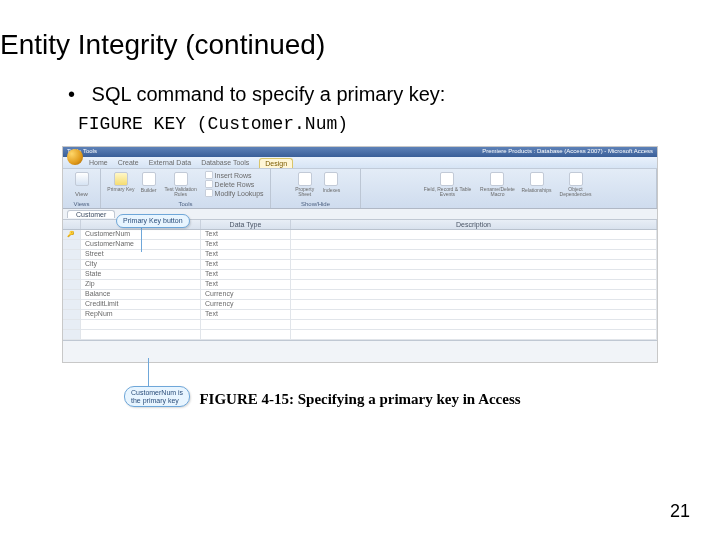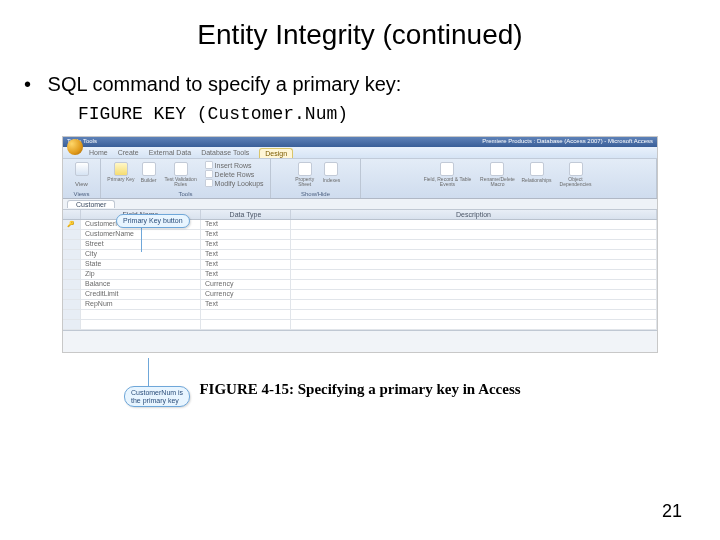--- a/index.html
+++ b/index.html
@@ -6,29 +6,28 @@
   body {
     margin: 0;
     width: 720px;
     height: 540px;
     background: #fff;
     font-family: Arial, Helvetica, sans-serif;
     color: #000;
     position: relative;
   }
   .slide-title {
-    text-align: center;
     font-size: 28px;
-    padding-top: 19px;
+    padding-top: 29px;
     padding-bottom: 10px;
     font-weight: 400;
   }
   .bullet-row {
     font-size: 20px;
-    margin-left: 24px;
+    margin-left: 68px;
     margin-top: 12px;
   }
   .bullet {
     display: inline-block;
     width: 18px;
   }
   .code-line {
     font-family: "Courier New", monospace;
     font-size: 18px;
     margin-left: 78px;
@@ -207,21 +206,21 @@
   
   .figcap {
     text-align: center;
     font-family: Liberation Serif, serif;
     font-weight: bold;
     font-size: 15px;
     margin-top: 28px;
   }
   .pagenum {
     position: absolute;
-    right: 38px;
+    right: 30px;
     bottom: 18px;
     font-size: 18px;
   }
 </style>
 </head>
 <body>
 
 <div class="slide-title">Entity Integrity (continued)</div>
 
 <div class="bullet-row">

